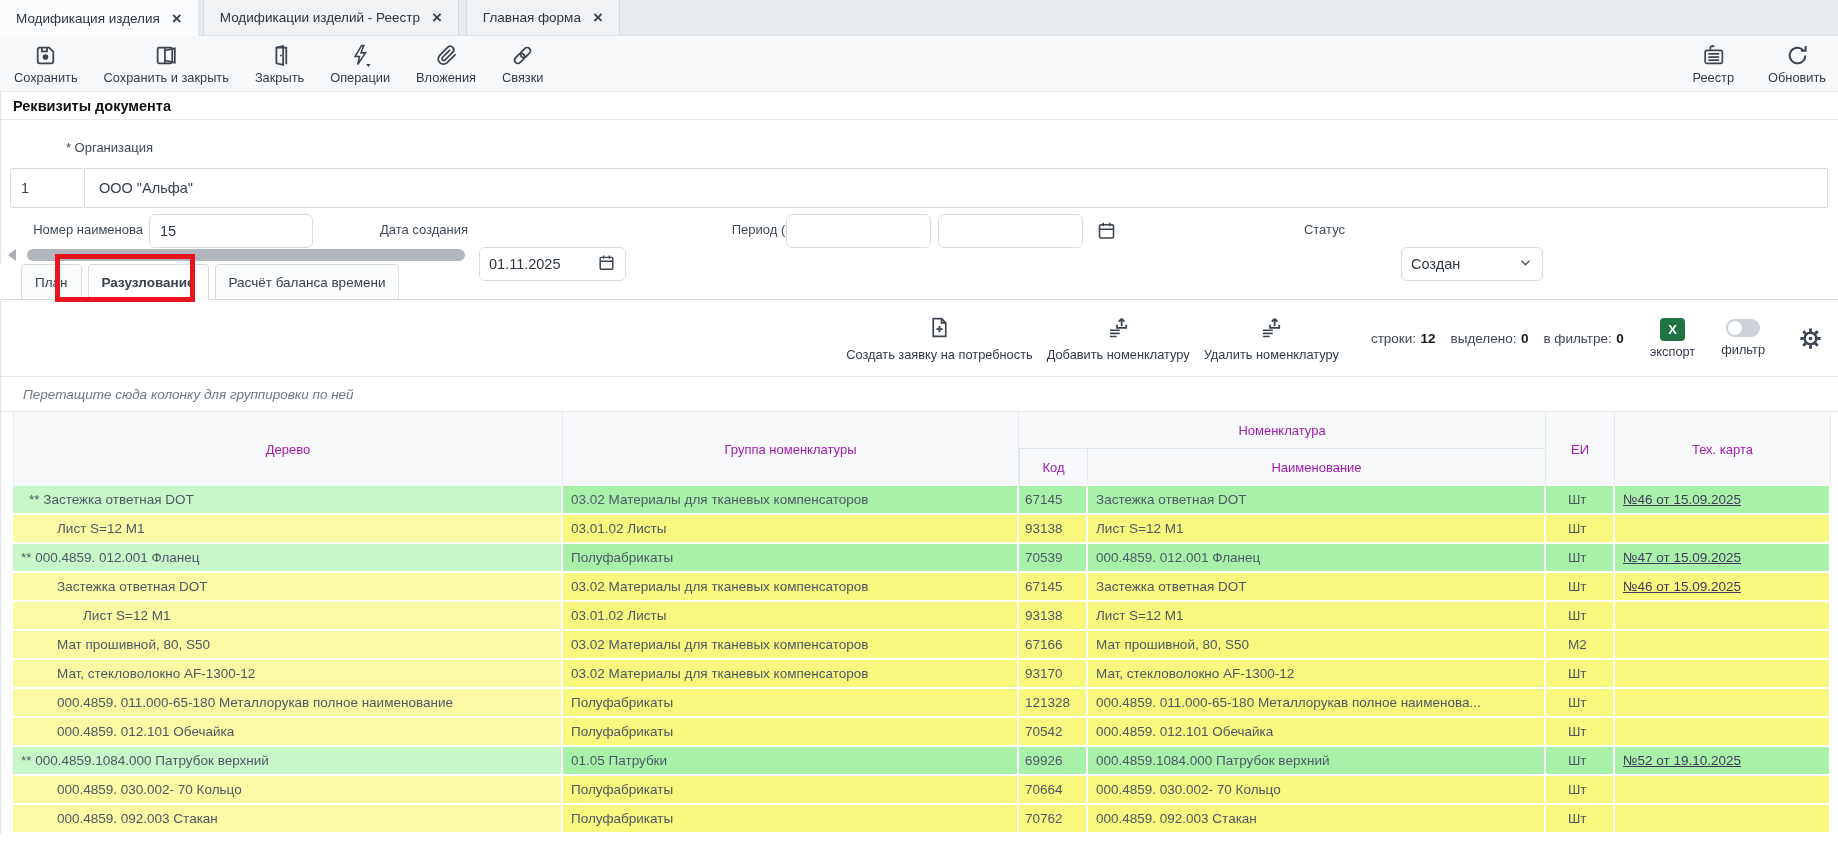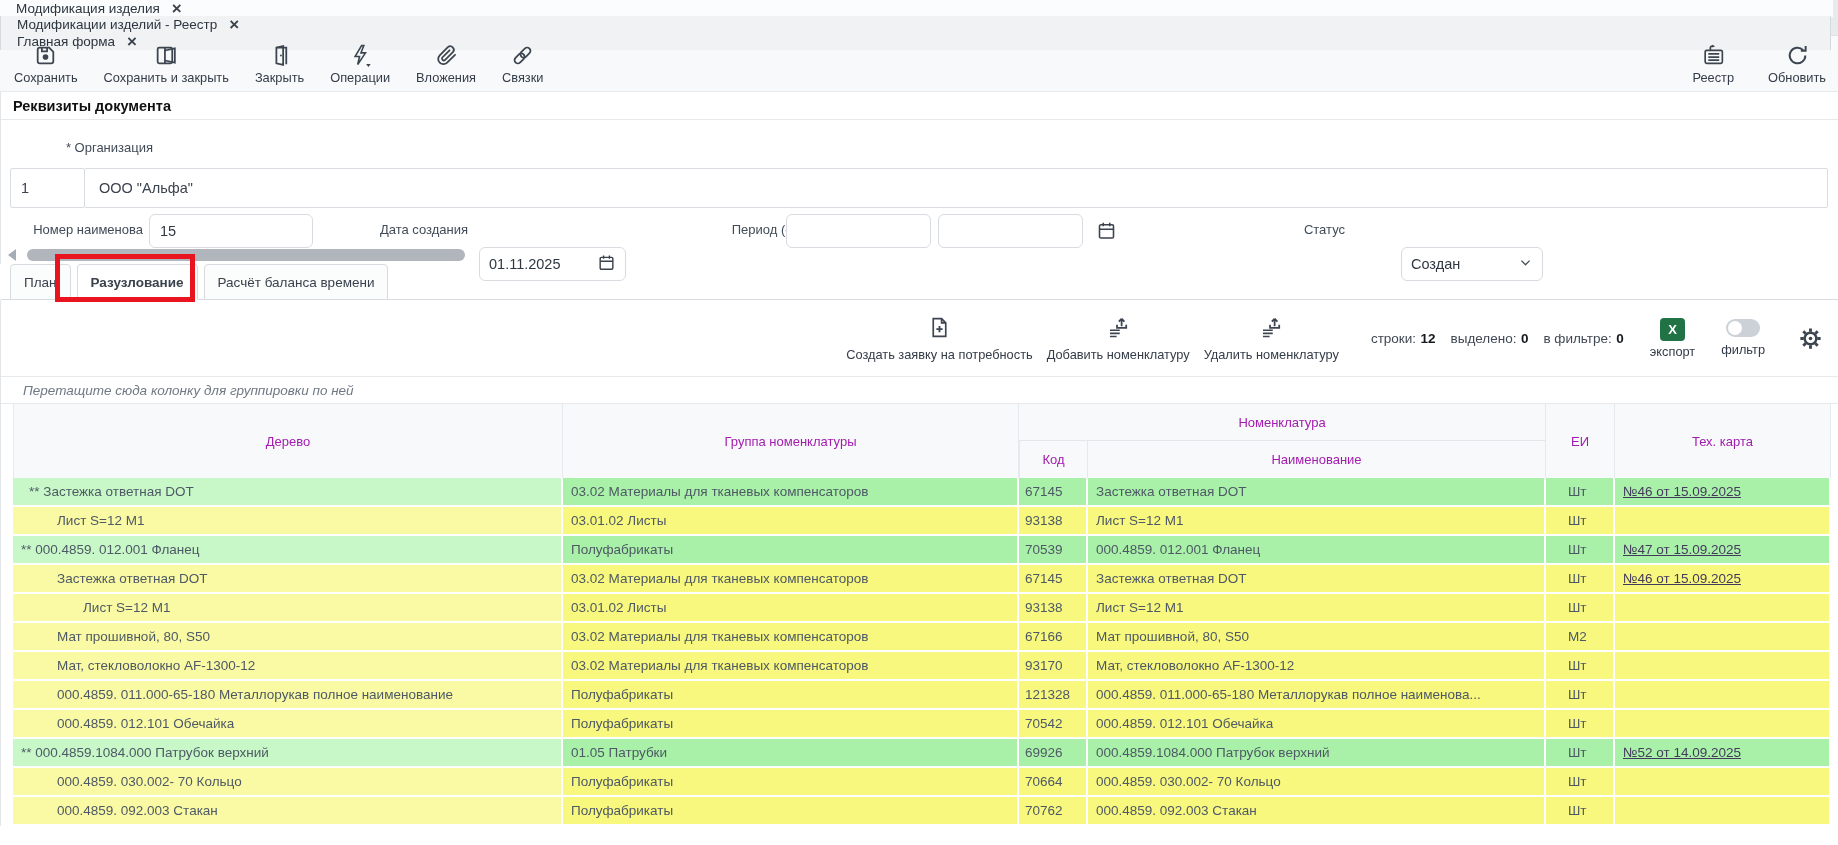--- a/index.html
+++ b/index.html
@@ -1,21 +1,21 @@
 <!DOCTYPE html>
 <html><head>
 <meta charset="utf-8">
 <style>
   * { box-sizing: border-box; margin: 0; padding: 0; }
   html,body { background:#fff; }
   body { font-family: "Liberation Sans", "DejaVu Sans", sans-serif; }
   .screen { position:relative; width:1838px; height:845px; background:#fff; overflow:hidden; }
 
   
-  .tabbar { height:36px; background:#e8ebee; display:flex; align-items:stretch; border-bottom:1px solid #dfe3e6;flex-direction:column; }
+  .tabbar { height:36px; background:#e8ebee; display:flex; align-items:stretch; border-bottom:1px solid #dfe3e6; }
   .wtab { display:flex; align-items:center; gap:12px; padding:0 16px; font-size:13.5px; color:#2c3540;
           background:#f0f2f4; border-left:1px solid #d6dadd; border-right:1px solid #d6dadd; margin-right:7px; cursor:default; }
   .wtab.active { background:#fbfcfd; border:none; margin-bottom:-1px; margin-right:5px; }
   .wtab-x { font-size:17px; font-weight:700; color:#3a424c; line-height:1; }
 
   
   .toolbar { height:56px; background:#f8f9fa; display:flex; align-items:center; padding:0 12px 0 14px; border-bottom:1px solid #e6e9ec; }
   .tb-left { display:flex; align-items:center; gap:26px; }
   .tb-right { margin-left:auto; display:flex; align-items:center; gap:34px; }
   .tbbtn { display:flex; flex-direction:column; align-items:center; gap:1px; cursor:pointer; }
@@ -46,21 +46,21 @@
   .period-to { left:937px; top:94px; width:145px; }
   .cal-standalone { position:absolute; left:1095px; top:100px; }
   .status-lbl { left:1250px; top:102px; width:94px; text-align:right; }
   .status-sel { left:1400px; top:94px; width:142px; cursor:pointer; }
   .hscroll { position:absolute; left:0; right:0; top:128px; height:14px; }
   .hs-arrow { position:absolute; left:7px; top:1px; width:0; height:0;
               border-top:6px solid transparent; border-bottom:6px solid transparent; border-right:8px solid #a7adb4; }
   .hs-thumb { position:absolute; left:26px; top:1px; width:438px; height:12px; border-radius:7px; background:#b1b6bc; }
 
   
-  .viewtabs { height:36px; display:flex; align-items:stretch; gap:6px; padding-left:9px; border-bottom:1px solid #d8dce0;
+  .viewtabs { height:36px; display:flex; align-items:stretch; gap:6px; padding-left:20px; border-bottom:1px solid #d8dce0;
               margin-left:1px; }
   .vtab { display:flex; align-items:center; padding:0 13px; font-size:13.5px; color:#39424d; background:#fbfcfc;
           border:1px solid #d8dce0; border-radius:4px 4px 0 0; margin-bottom:-1px; cursor:pointer; }
   .vtab.active { background:#fff; font-weight:700; border-bottom-color:#fff; }
   .red-annotation { position:absolute; left:55px; top:254px; width:140px; height:48px; border:5px solid #e9141f;
                     z-index:40; pointer-events:none; }
 
   
   .grid-panel { border-left:1px solid #e3e6e9; }
   .grid-toolbar { height:76px; display:flex; align-items:center; justify-content:flex-end; gap:26px; padding-right:14px; }
@@ -70,21 +70,21 @@
   .stat-l { font-size:13.5px; color:#3f4854; }
   .stat-v { font-size:13.5px; color:#15191e; }
   .xbtn { display:flex; flex-direction:column; align-items:center; gap:3px; cursor:pointer; }
   .xicon { width:25px; height:23px; background:#217346; border-radius:4px; color:#fff; font-weight:700; font-size:13px;
            display:flex; align-items:center; justify-content:center; }
   .fbtn { display:flex; flex-direction:column; align-items:center; gap:5px; cursor:pointer; }
   .toggle { width:34px; height:18px; border-radius:9px; background:#ccd1d7; position:relative; }
   .knob { position:absolute; left:2px; top:2px; width:14px; height:14px; border-radius:50%; background:#fff; }
   .gear { display:flex; align-items:center; margin-left:6px; cursor:pointer; }
 
-  .groupby { height:28px; border-top:1px solid #e7eaec; border-bottom:1px solid #e7eaec; display:flex; align-items:center;
+  .groupby { height:36px; border-top:1px solid #e7eaec; border-bottom:1px solid #e7eaec; display:flex; align-items:center;
              padding-left:22px; font-size:13.5px; font-style:italic; color:#6f7883; }
 
   table.grid { border-collapse:separate; border-spacing:0; table-layout:fixed; width:1818px; margin-left:12px; }
   .grid th { height:37px; background:#f8f9fa; font-size:13px; font-weight:400; color:#a21caf; text-align:center;
              border-right:1px solid #e7eaed; overflow:hidden; white-space:nowrap; }
   .grid th:first-child { border-left:1px solid #e7eaed; }
   .grid th.nomen { border-bottom:1px solid #e4e7ea; }
   .grid td { height:29px; border-right:2px solid #fff; border-bottom:2px solid #fff; padding:0 8px;
              font-size:13.5px; color:#4e5965; white-space:nowrap; overflow:hidden; text-overflow:ellipsis; }
   tr.green td { background:#a9f1a9; }
@@ -411,21 +411,21 @@
        <td class="c-name">000.4859. 012.101 Обечайка</td>
        <td class="c-unit">Шт</td>
        <td class="c-tech"></td>
      </tr>
           <tr class="green">
        <td class="c-tree" style="padding-left:8px">** 000.4859.1084.000 Патрубок верхний</td>
        <td class="c-group">01.05 Патрубки</td>
        <td class="c-code">69926</td>
        <td class="c-name">000.4859.1084.000 Патрубок верхний</td>
        <td class="c-unit">Шт</td>
-       <td class="c-tech"><a class="tc-link">№52 от 14.09.2025</a></td>
+       <td class="c-tech"><a class="tc-link">№52 от 19.10.2025</a></td>
      </tr>
           <tr class="yellow">
        <td class="c-tree" style="padding-left:44px">000.4859. 030.002- 70 Кольцо</td>
        <td class="c-group">Полуфабрикаты</td>
        <td class="c-code">70664</td>
        <td class="c-name">000.4859. 030.002- 70 Кольцо</td>
        <td class="c-unit">Шт</td>
        <td class="c-tech"></td>
      </tr>
           <tr class="yellow">

